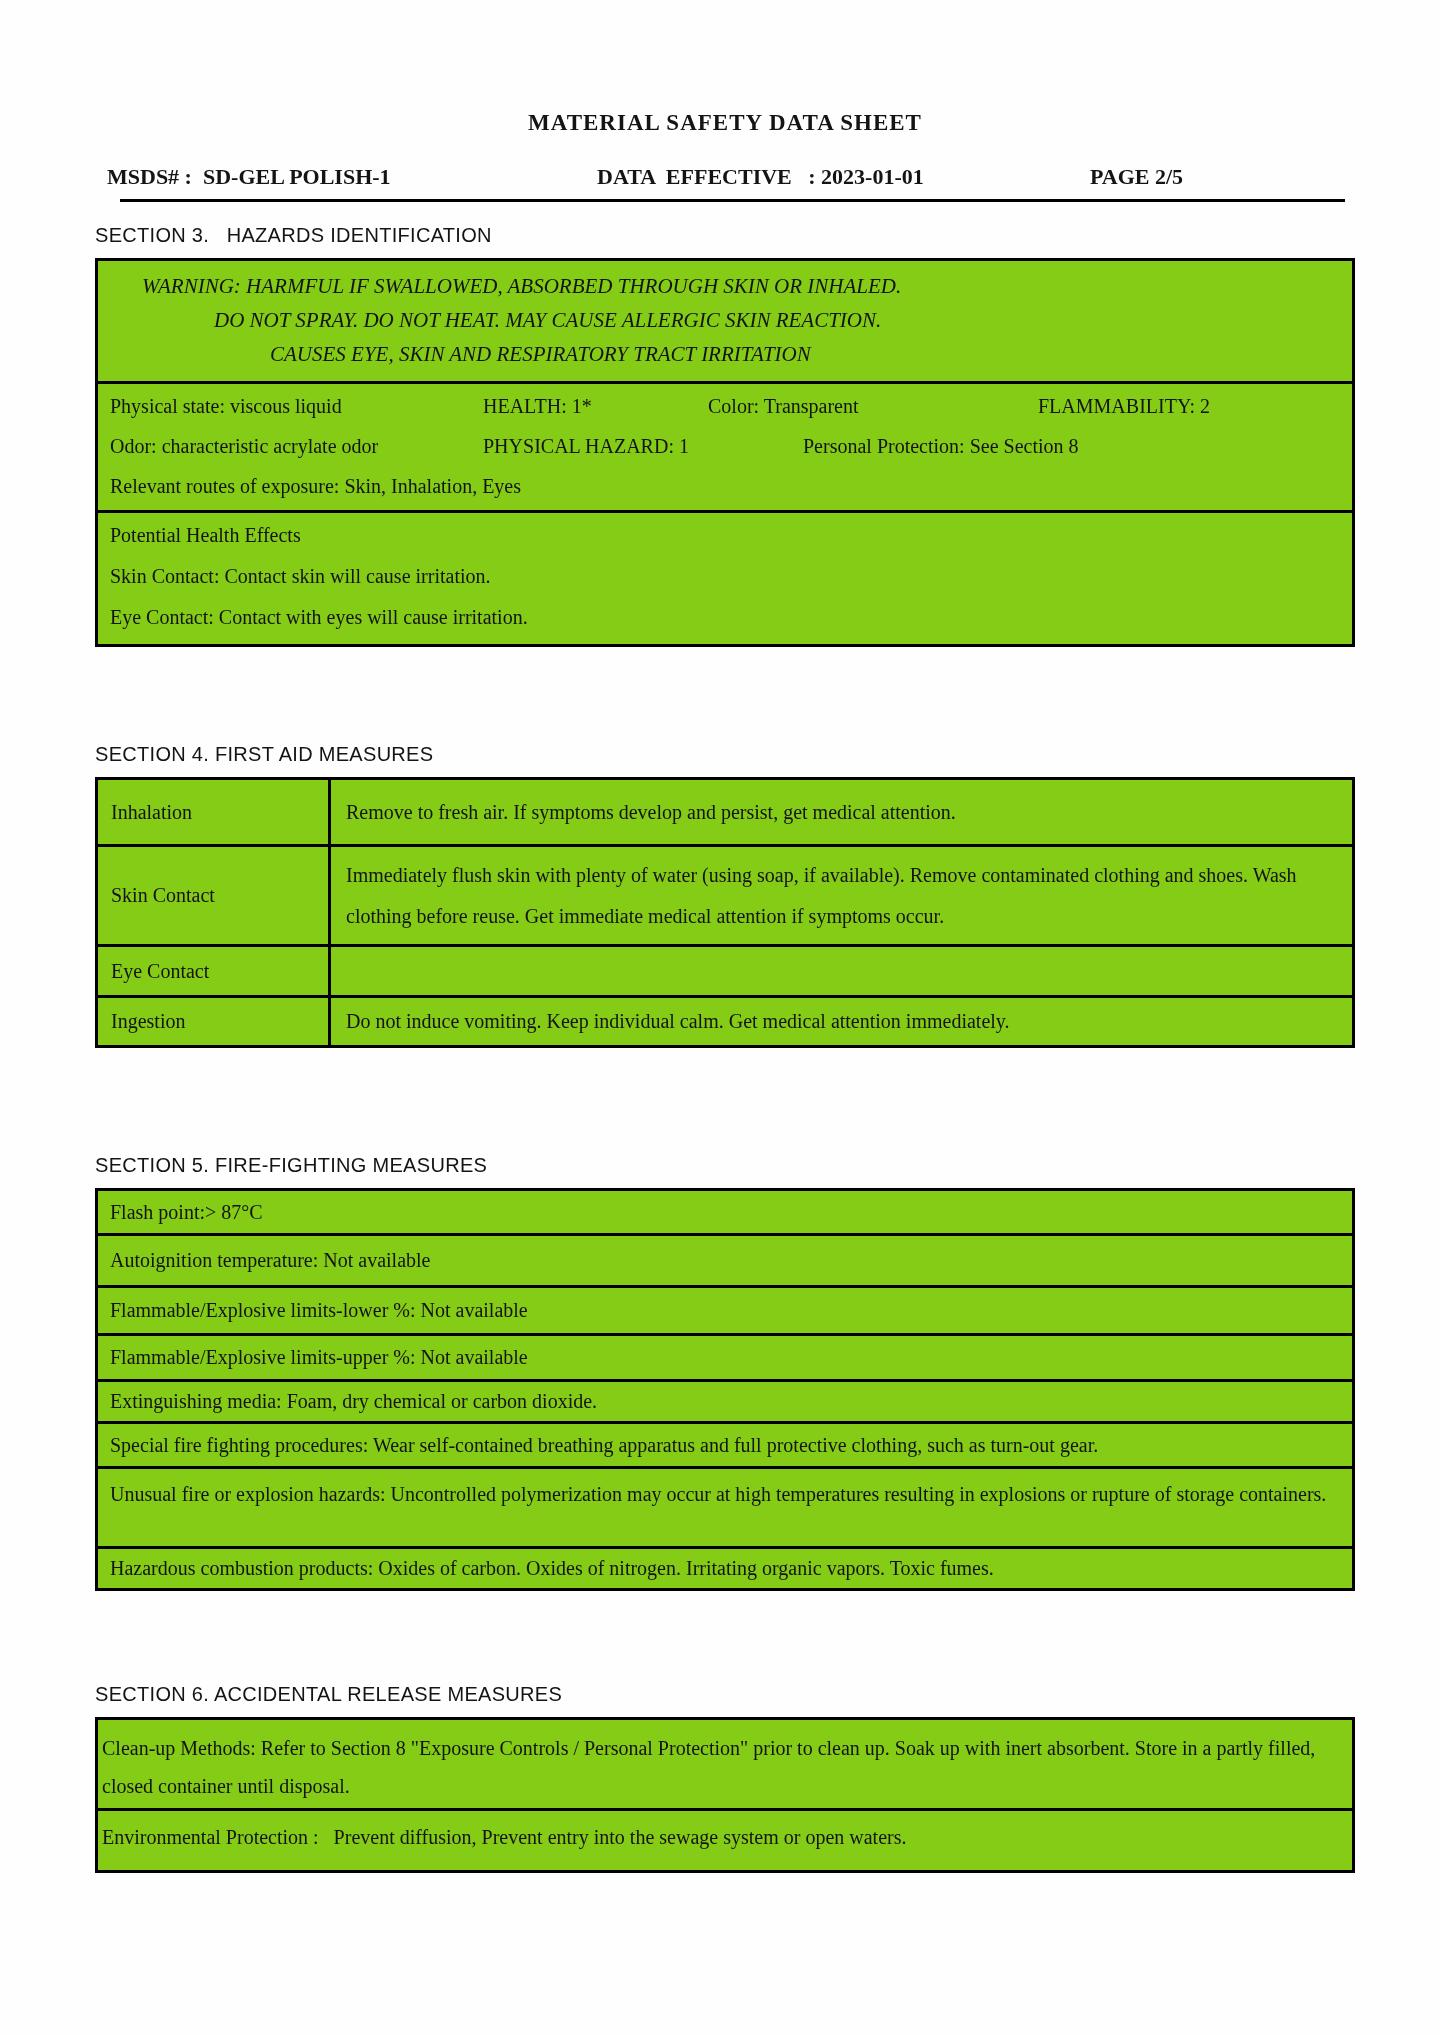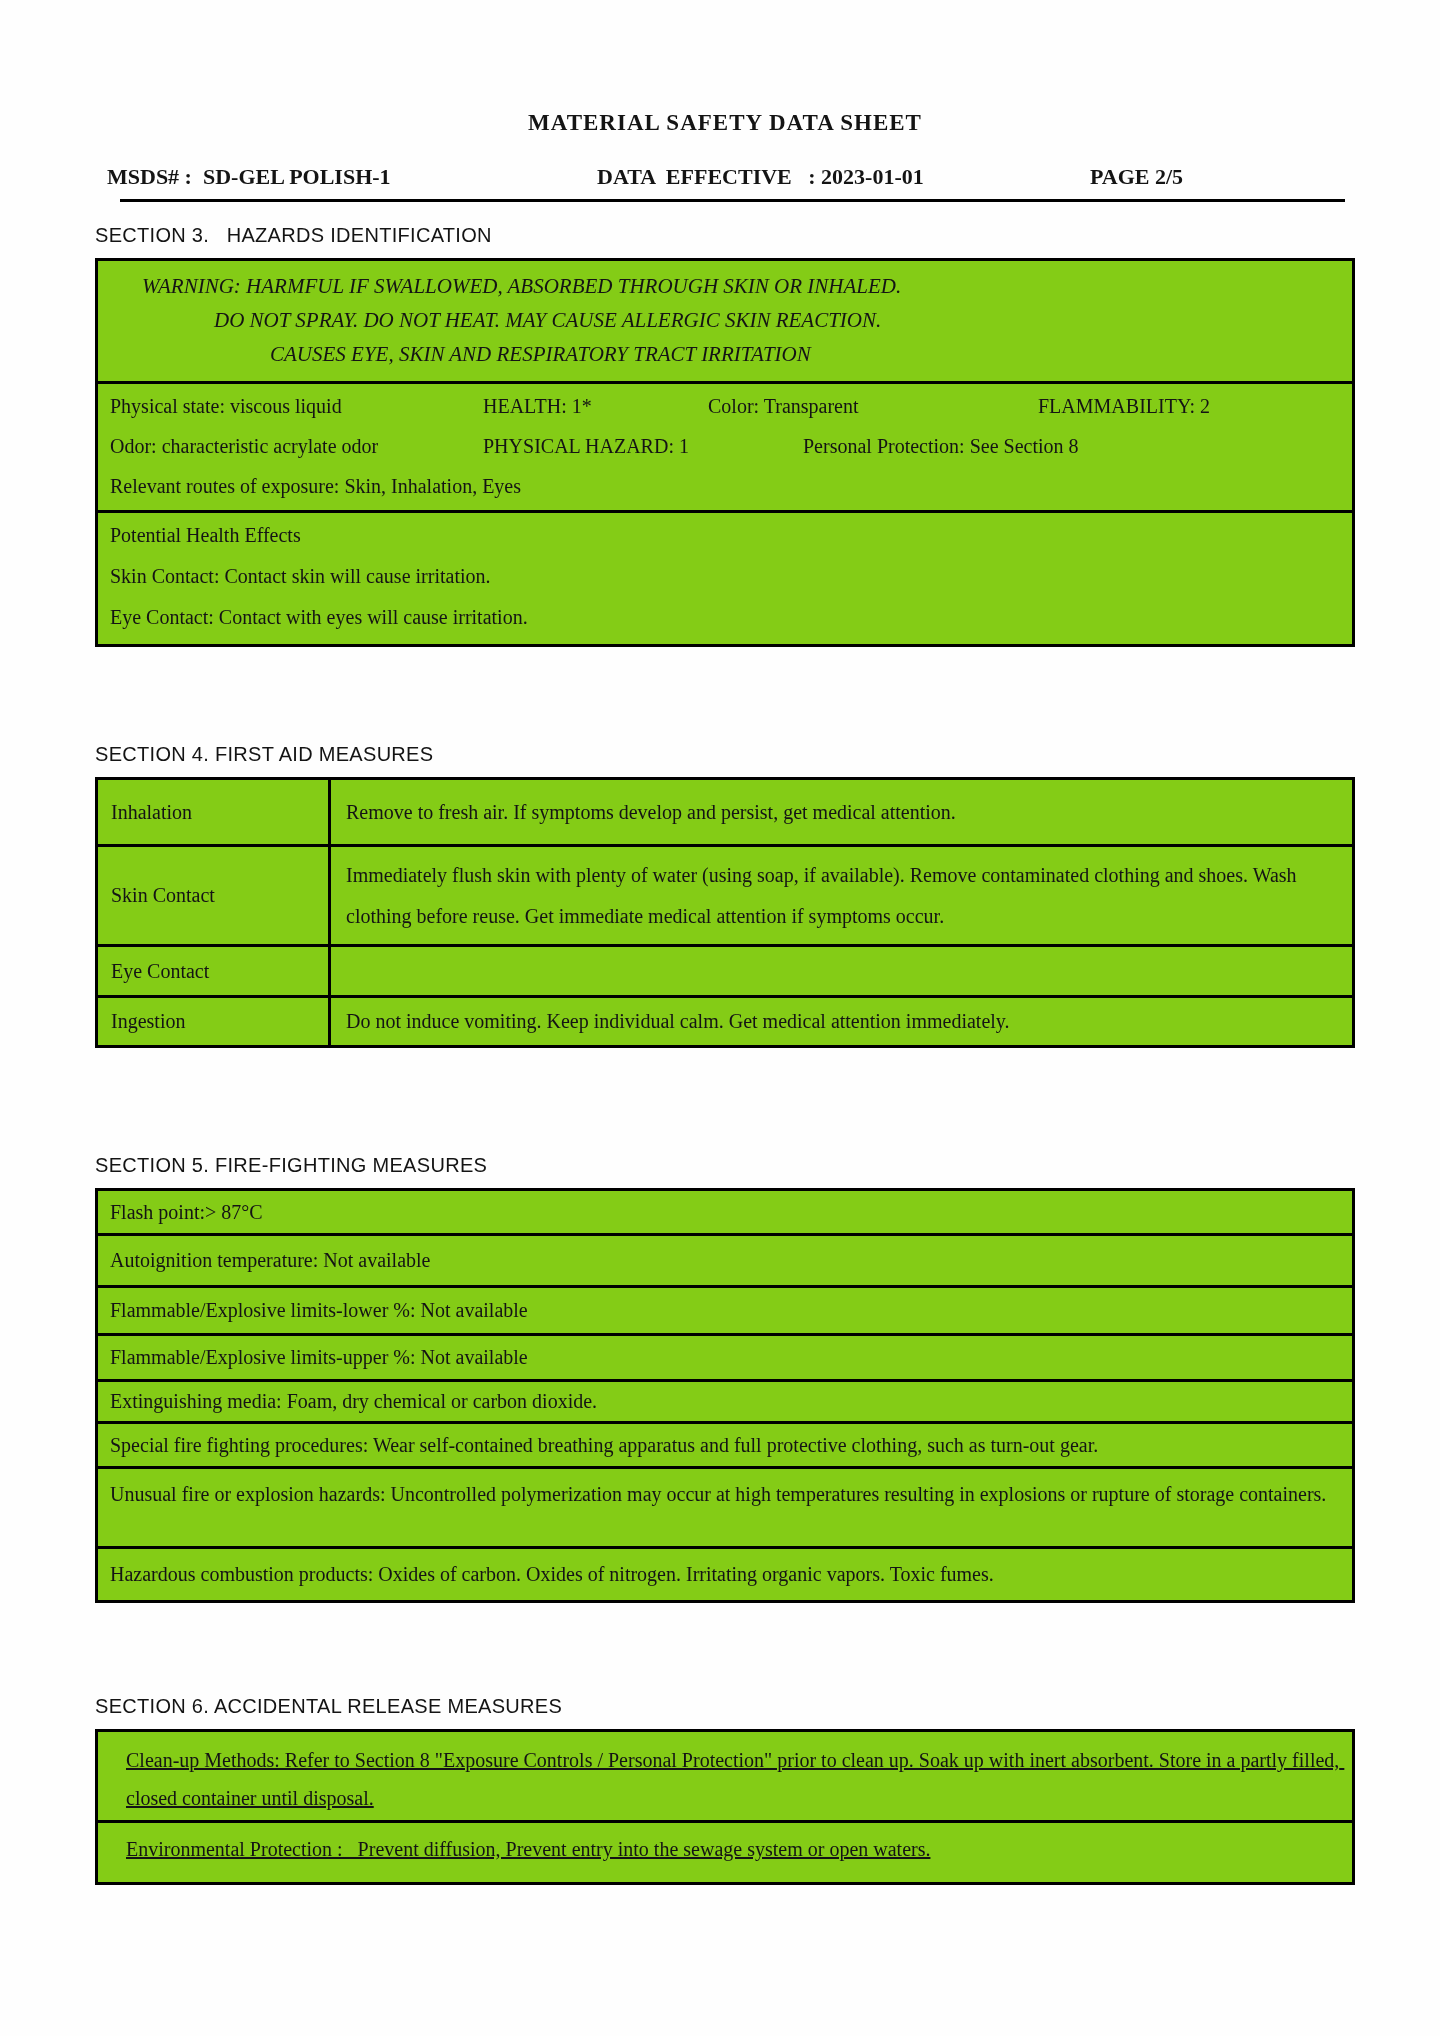--- a/index.html
+++ b/index.html
@@ -68,24 +68,24 @@
   .t4label { width:233px; border-right:3px solid #000; display:flex; align-items:center; padding-left:13px; flex-shrink:0; }
   .t4text { flex:1; display:flex; align-items:center; padding:6px 12px 6px 15px; line-height:41px; white-space:pre-wrap; }
   .r4-1 { height:64px; } .r4-2 { height:100px; } .r4-3 { height:51px; } .r4-4 { height:50px; }
 
   .box5 { margin-top:8px; font-size:20px; }
   .f-row { display:flex; align-items:center; padding-left:12px; white-space:pre-wrap; }
   .f-row + .f-row { border-top:3px solid #000; }
   .fr1 { height:42px; } .fr2 { height:52px; } .fr3 { height:48px; } .fr4 { height:46px; }
   .fr5 { height:42px; } .fr6 { height:45px; }
   .fr7 { height:80px; display:block; padding-top:6px; line-height:39px; }
-  .fr8 { height:54px; }
+  .fr8 { height:42px; }
 
   .box6 { margin-top:8px; font-size:20px; }
-  .a-row { padding-left:28px; white-space:pre-wrap;text-decoration:underline; }
+  .a-row { padding-left:4px; white-space:pre-wrap; }
   .a-row + .a-row { border-top:3px solid #000; }
   .ar1 { height:88px; padding-top:9px; line-height:38px; }
   .ar2 { height:62px; padding-top:11px; line-height:30px; }
 </style>
 </head>
 <body>
 
 <div class="page">
   <div class="content">
 

